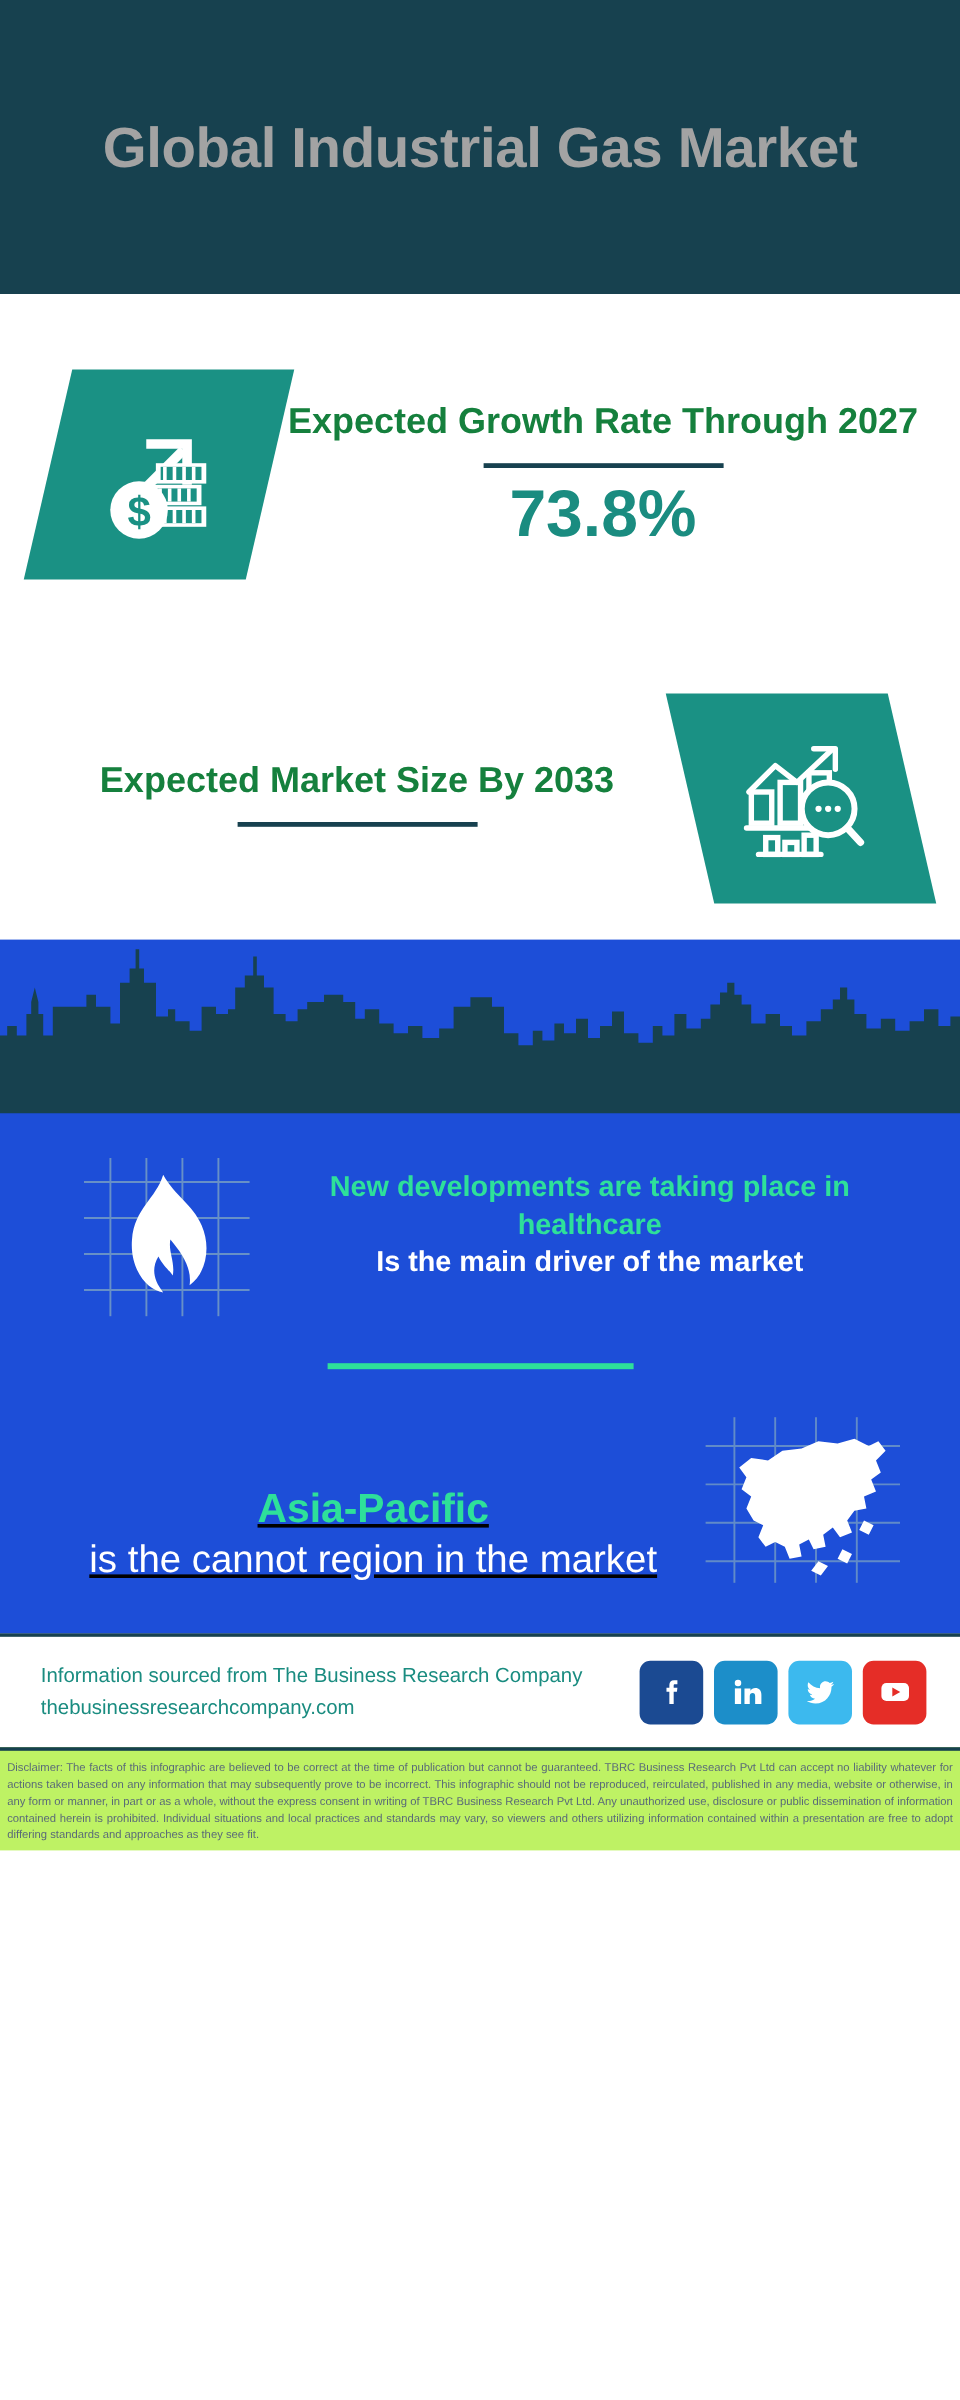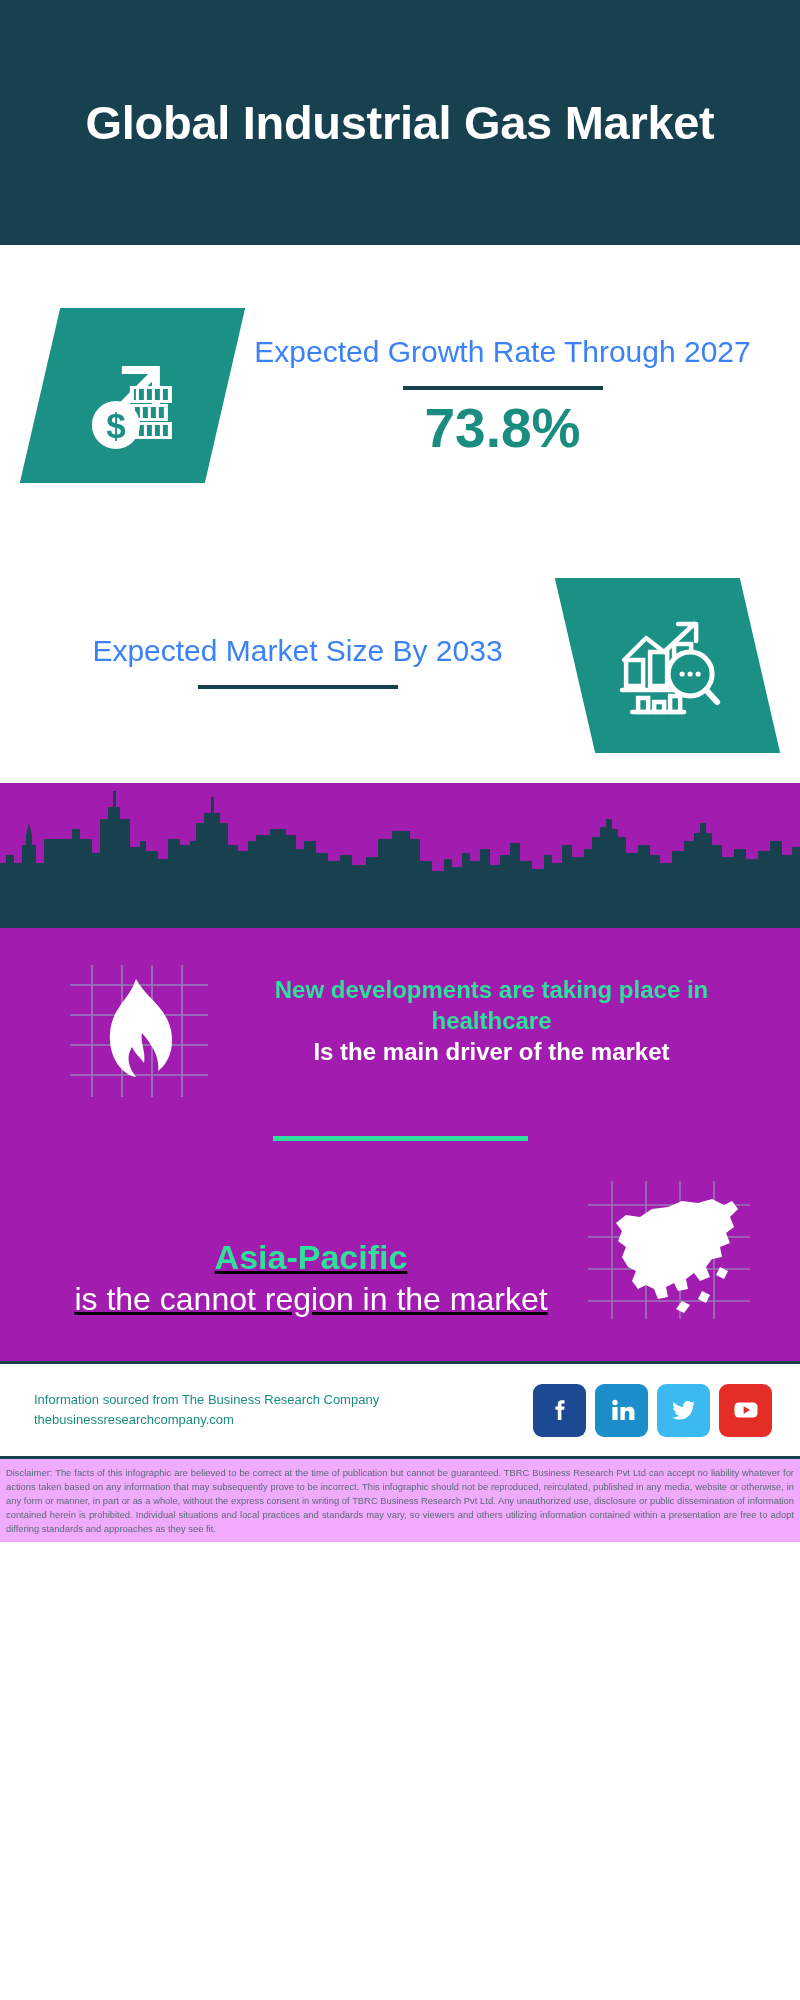--- a/index.html
+++ b/index.html
@@ -12,21 +12,21 @@
   }
 
   
   .header {
     width:800px; height:245px;
     background:#17414f;
     display:flex; align-items:center; justify-content:center;
     padding:0 60px;
   }
   .header-title {
-    color:#ffffff;
+    color:#a3a3a3;
     font-size:47px;
     font-weight:bold;
     line-height:1.22;
     text-align:center;
     letter-spacing:-0.3px;
   }
 
   
   .stat-row {
     width:800px;
@@ -45,42 +45,42 @@
   .icon-tile.skew-r { transform:skewX(-13deg); }
   .icon-tile.skew-l { transform:skewX(13deg); }
   .icon-tile.skew-r > svg { transform:skewX(13deg); }
   .icon-tile.skew-l > svg { transform:skewX(-13deg); }
 
   .stat-text { flex:1; text-align:center; }
   .stat-row.row1 .stat-text { padding-left:10px; }
   .stat-row.row2 .stat-text { padding-right:10px; }
 
   .stat-label {
-    color:#3b82f6;
+    color:#15803d;
     font-size:30px;
-    font-weight:normal;
+    font-weight:bold;
     line-height:1.32;
   }
   .stat-divider {
     width:200px; height:4px;
     background:#17414f;
     margin:14px auto 10px auto;
   }
   .stat-value {
     color:#1a8c80;
     font-size:55px;
     font-weight:bold;
     line-height:1.05;
   }
 
   
   .dark-section {
     position:relative;
     width:800px;
-    background:#a21caf;
+    background:#1d4ed8;
     margin-top:-2px;
   }
   .skyline {
     display:block;
     width:800px; height:145px;
     margin-bottom:-3px;
   }
   .panel { position:relative; width:800px; }
 
   .driver-block {
@@ -140,38 +140,38 @@
   .footer {
     width:800px; height:95px;
     background:#ffffff;
     display:flex; align-items:center;
     padding:0 28px 0 34px;
     border-top:3px solid #17414f;
   }
   .footer-text { flex:1; }
   .footer-line {
     color:#1a8c80;
-    font-size:13px;
+    font-size:17px;
     line-height:1.55;
   }
   .social-row { display:flex; gap:9px; flex:none; }
   .social-btn {
     width:53px; height:53px;
     border-radius:9px;
     display:flex; align-items:center; justify-content:center;
   }
   .sb-facebook { background:#1b4a92; }
   .sb-linkedin { background:#1c8ec9; }
   .sb-twitter  { background:#3cb9ee; }
   .sb-youtube  { background:#e52d27; }
 
   
   .disclaimer {
     width:800px;
-    background:#f0abfc;
+    background:#bef264;
     border-top:3px solid #17414f;
     padding:7px 6px 6px 6px;
   }
   .disclaimer p {
     color:#5a6b78;
     font-size:9.4px;
     line-height:1.48;
     text-align:justify;
     font-family:"Liberation Sans", sans-serif;
   }

